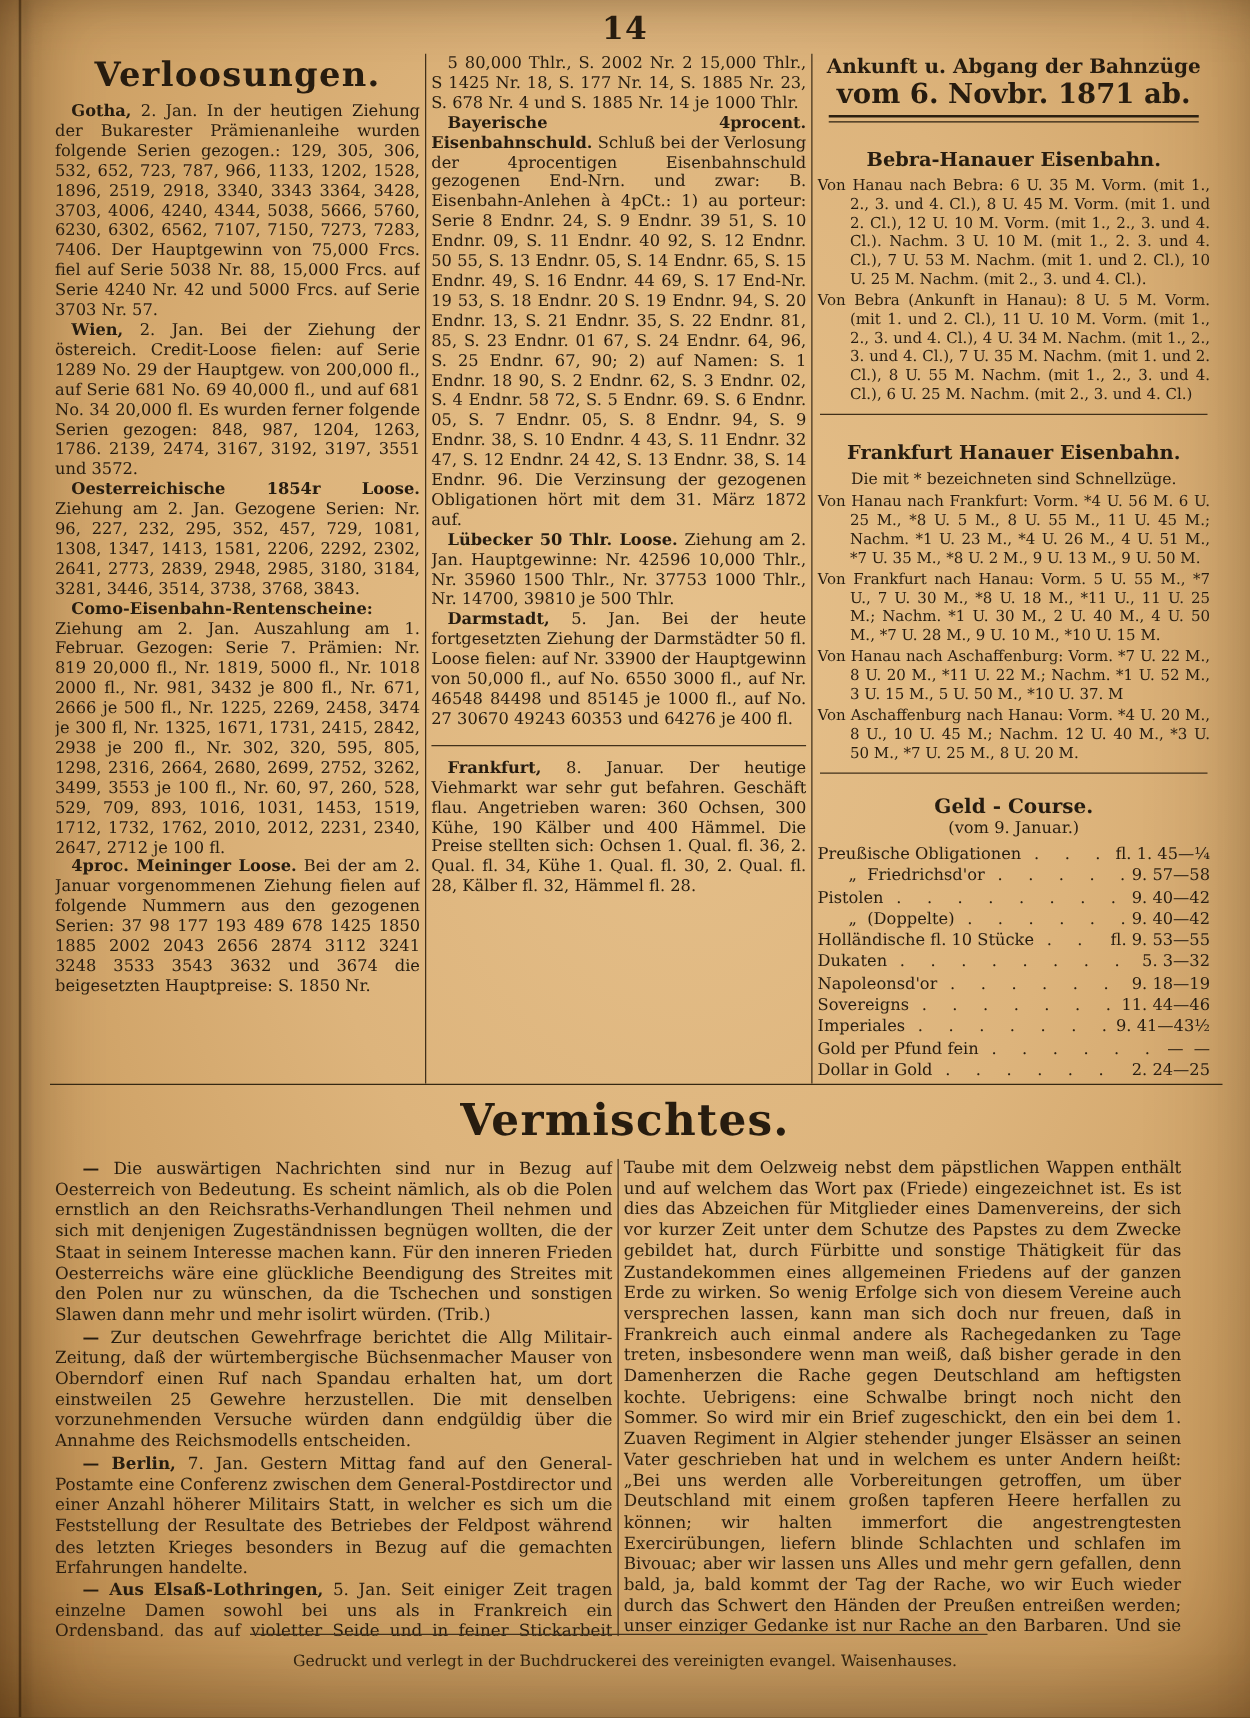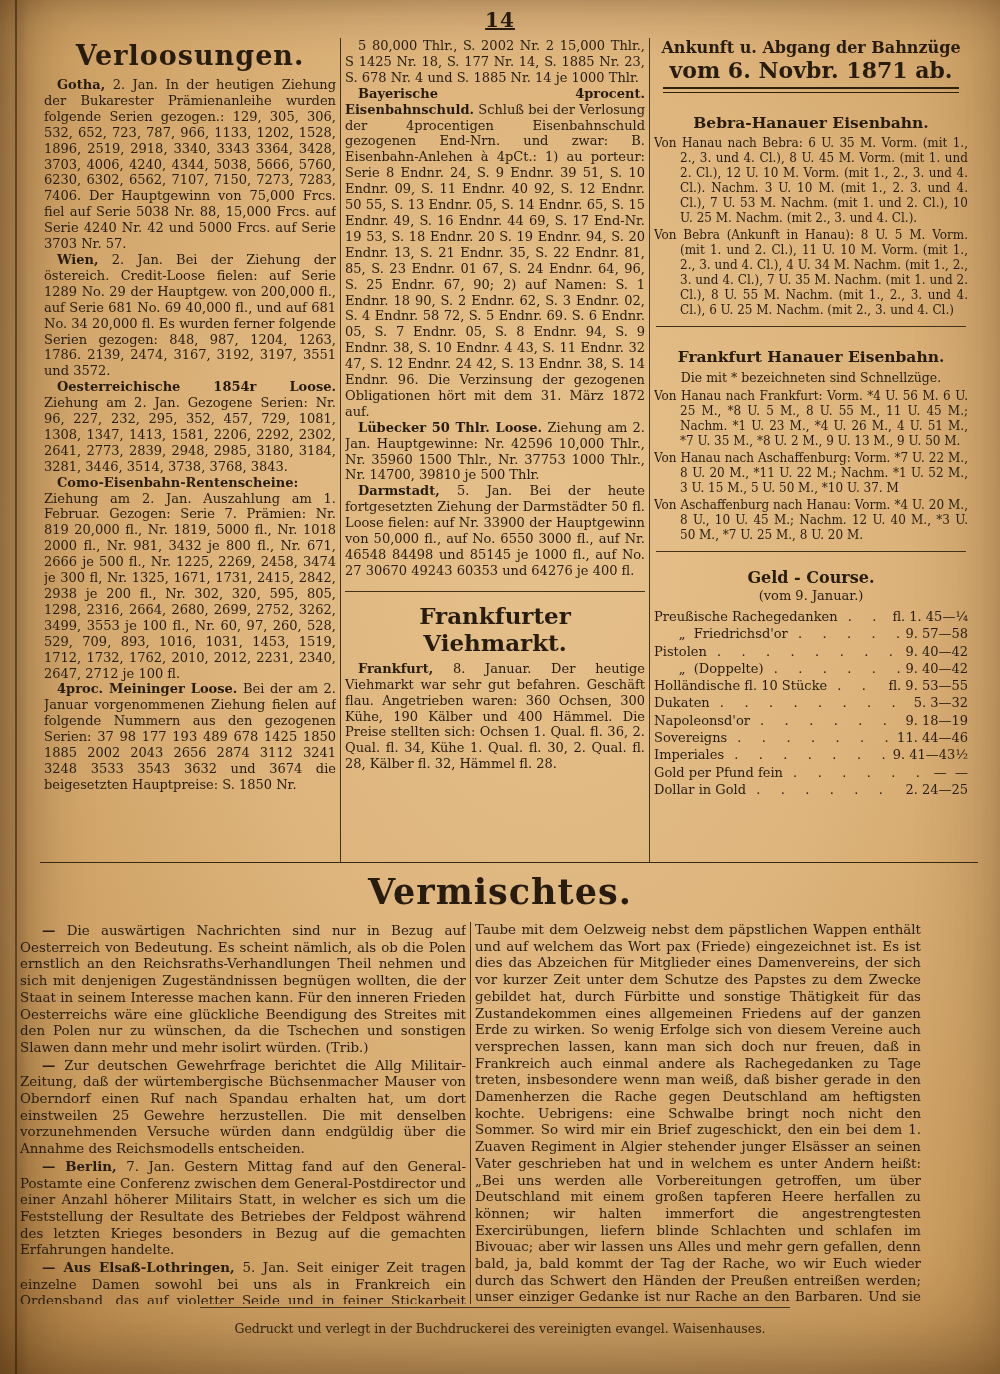--- a/index.html
+++ b/index.html
@@ -9,21 +9,21 @@
     background: radial-gradient(ellipse at 55% 38%, #e6c18c 0%, #ddb47c 42%, #cb9d60 78%, #ad7c41 100%);
     box-shadow: inset 46px 0 70px -34px rgba(55,30,5,.55), inset -26px -50px 90px -40px rgba(55,30,5,.45), inset 0 30px 60px -40px rgba(55,30,5,.4);
     color:#271c0f;
     font-family:"DejaVu Serif", serif;
     overflow:hidden;
   }
   .paper::before { 
     content:""; position:absolute; left:15px; top:0; bottom:0; width:2px;
     background:rgba(40,22,4,.55); box-shadow: 4px 0 6px rgba(40,22,4,.25);
   }
-  .pageno { text-align:center; font-weight:bold; font-size:20px; padding-top:8px; letter-spacing:1px;text-decoration:underline; }
+  .pageno { text-align:center; font-weight:bold; font-size:25px; padding-top:8px; letter-spacing:1px; }
 
   
   .top-section { display:flex; height:824px; overflow:hidden; padding:6px 26px 0 44px; }
   .vrule { width:1px; background:#41301a; margin:0 4px; }
   .col { overflow:hidden; }
   .col1 { width:292px; }
   .col2 { width:300px; }
   .col3 { width:314px; }
 
   .main-head { text-align:center; font-weight:bold; font-size:27px; margin:2px 0 6px; letter-spacing:1px; }
@@ -49,21 +49,21 @@
   .geld-sub { text-align:center; font-size:13px; margin:0 0 5px; }
   .geld-row { display:flex; align-items:baseline; font-size:13px; line-height:17.3px; white-space:pre; }
   .geld-row .glabel { flex:0 1 auto; overflow:hidden; }
   .geld-row .dots { flex:1 1 0; overflow:hidden; margin:0 4px; color:#2c2010; }
   .geld-row .dots::after { content:" .   .   .   .   .   .   .   .   .   .   ."; letter-spacing:2px; }
   .geld-row .gval { flex:0 0 auto; text-align:right; }
 
   
   .section-rule { border-top:1.6px solid #362813; margin:0 22px 0 40px; }
   .verm-head { text-align:center; font-weight:bold; font-size:35px; margin:8px 0 10px; letter-spacing:1px; }
-  .bottom-cols { display:flex; height:382px; overflow:hidden; padding:0 30px 0 20px; }
+  .bottom-cols { display:flex; height:382px; overflow:hidden; padding:0 30px 0 44px; }
   .bcol { width:446px; overflow:hidden; }
   .bpara { margin:0; font-size:13.4px; line-height:16.7px; text-align:justify; text-indent:22px; }
   .bpara.noindent { text-indent:0; }
   .bpara .lead { font-weight:bold; }
 
   .footer-rule { position:absolute; left:200px; right:210px; bottom:66px; border-top:1px solid #41301a; }
   .footer { position:absolute; left:0; right:0; bottom:38px; text-align:center; font-size:12.5px; color:#30220f; }
 </style>
 </head>
 <body>
@@ -88,21 +88,20 @@
     <div class="vrule"></div>
 
     <div class="col col2">
       <div>
           <p class="para"><span class="lead"></span><span>5 80,000 Thlr., S. 2002 Nr. 2 15,000 Thlr., S 1425 Nr. 18, S. 177 Nr. 14, S. 1885 Nr. 23, S. 678 Nr. 4 und S. 1885 Nr. 14 je 1000 Thlr.</span></p>
           <p class="para"><span class="lead">Bayerische 4procent. Eisenbahnschuld.</span><span> Schluß bei der Verlosung der 4procentigen Eisenbahnschuld gezogenen End-Nrn. und zwar: B. Eisenbahn-Anlehen à 4pCt.: 1) au porteur: Serie 8 Endnr. 24, S. 9 Endnr. 39 51, S. 10 Endnr. 09, S. 11 Endnr. 40 92, S. 12 Endnr. 50 55, S. 13 Endnr. 05, S. 14 Endnr. 65, S. 15 Endnr. 49, S. 16 Endnr. 44 69, S. 17 End-Nr. 19 53, S. 18 Endnr. 20 S. 19 Endnr. 94, S. 20 Endnr. 13, S. 21 Endnr. 35, S. 22 Endnr. 81, 85, S. 23 Endnr. 01 67, S. 24 Endnr. 64, 96, S. 25 Endnr. 67, 90; 2) auf Namen: S. 1 Endnr. 18 90, S. 2 Endnr. 62, S. 3 Endnr. 02, S. 4 Endnr. 58 72, S. 5 Endnr. 69. S. 6 Endnr. 05, S. 7 Endnr. 05, S. 8 Endnr. 94, S. 9 Endnr. 38, S. 10 Endnr. 4 43, S. 11 Endnr. 32 47, S. 12 Endnr. 24 42, S. 13 Endnr. 38, S. 14 Endnr. 96. Die Verzinsung der gezogenen Obligationen hört mit dem 31. März 1872 auf.</span></p>
           <p class="para"><span class="lead">Lübecker 50 Thlr. Loose.</span><span> Ziehung am 2. Jan. Hauptgewinne: Nr. 42596 10,000 Thlr., Nr. 35960 1500 Thlr., Nr. 37753 1000 Thlr., Nr. 14700, 39810 je 500 Thlr.</span></p>
           <p class="para"><span class="lead">Darmstadt,</span><span> 5. Jan. Bei der heute fortgesetzten Ziehung der Darmstädter 50 fl. Loose fielen: auf Nr. 33900 der Hauptgewinn von 50,000 fl., auf No. 6550 3000 fl., auf Nr. 46548 84498 und 85145 je 1000 fl., auf No. 27 30670 49243 60353 und 64276 je 400 fl.</span></p>
         </div>
       <div class="viehmarkt">
-        <div class="vieh-head">Frankfurter Viehmarkt.</div>
         <p class="para"><span class="lead">Frankfurt,</span><span> 8. Januar. Der heutige Viehmarkt war sehr gut befahren. Geschäft flau. Angetrieben waren: 360 Ochsen, 300 Kühe, 190 Kälber und 400 Hämmel. Die Preise stellten sich: Ochsen 1. Qual. fl. 36, 2. Qual. fl. 34, Kühe 1. Qual. fl. 30, 2. Qual. fl. 28, Kälber fl. 32, Hämmel fl. 28.</span></p>
       </div>
     </div>
 
     <div class="vrule"></div>
 
     <div class="col col3">
       <div class="bahn-head1">Ankunft u. Abgang der Bahnzüge</div>
       <div class="bahn-head2">vom 6. Novbr. 1871 ab.</div>
       <div class="head-rule"></div>
@@ -112,32 +111,33 @@
           <p class="bahn-para"><span>Von Hanau nach Bebra: 6 U. 35 M. Vorm. (mit 1., 2., 3. und 4. Cl.), 8 U. 45 M. Vorm. (mit 1. und 2. Cl.), 12 U. 10 M. Vorm. (mit 1., 2., 3. und 4. Cl.). Nachm. 3 U. 10 M. (mit 1., 2. 3. und 4. Cl.), 7 U. 53 M. Nachm. (mit 1. und 2. Cl.), 10 U. 25 M. Nachm. (mit 2., 3. und 4. Cl.).</span></p>
           <p class="bahn-para"><span>Von Bebra (Ankunft in Hanau): 8 U. 5 M. Vorm. (mit 1. und 2. Cl.), 11 U. 10 M. Vorm. (mit 1., 2., 3. und 4. Cl.), 4 U. 34 M. Nachm. (mit 1., 2., 3. und 4. Cl.), 7 U. 35 M. Nachm. (mit 1. und 2. Cl.), 8 U. 55 M. Nachm. (mit 1., 2., 3. und 4. Cl.), 6 U. 25 M. Nachm. (mit 2., 3. und 4. Cl.)</span></p>
         </div>
 
       <div class="thin-rule"></div>
 
       <div class="sub-head">Frankfurt Hanauer Eisenbahn.</div>
       <div class="bahn-note">Die mit * bezeichneten sind Schnellzüge.</div>
       <div>
           <p class="bahn-para"><span>Von Hanau nach Frankfurt: Vorm. *4 U. 56 M. 6 U. 25 M., *8 U. 5 M., 8 U. 55 M., 11 U. 45 M.; Nachm. *1 U. 23 M., *4 U. 26 M., 4 U. 51 M., *7 U. 35 M., *8 U. 2 M., 9 U. 13 M., 9 U. 50 M.</span></p>
+          <p class="bahn-para"><span>Von Frankfurt nach Hanau: Vorm. 5 U. 55 M., *7 U., 7 U. 30 M., *8 U. 18 M., *11 U., 11 U. 25 M.; Nachm. *1 U. 30 M., 2 U. 40 M., 4 U. 50 M., *7 U. 28 M., 9 U. 10 M., *10 U. 15 M.</span></p>
           <p class="bahn-para"><span>Von Hanau nach Aschaffenburg: Vorm. *7 U. 22 M., 8 U. 20 M., *11 U. 22 M.; Nachm. *1 U. 52 M., 3 U. 15 M., 5 U. 50 M., *10 U. 37. M</span></p>
           <p class="bahn-para"><span>Von Aschaffenburg nach Hanau: Vorm. *4 U. 20 M., 8 U., 10 U. 45 M.; Nachm. 12 U. 40 M., *3 U. 50 M., *7 U. 25 M., 8 U. 20 M.</span></p>
         </div>
 
       <div class="thin-rule"></div>
 
       <div class="geld">
         <div class="geld-head">Geld - Course.</div>
         <div class="geld-sub">(vom 9. Januar.)</div>
         <div>
             <div class="geld-row">
-            <span class="glabel">Preußische Rachegedanken</span>
+            <span class="glabel">Preußische Obligationen</span>
             <span class="dots"></span>
             <span class="gval">fl. 1. 45—¼</span>
           </div>
             <div class="geld-row">
             <span class="glabel">      „  Friedrichsd'or</span>
             <span class="dots"></span>
             <span class="gval">9. 57—58</span>
           </div>
             <div class="geld-row">
             <span class="glabel">Pistolen</span>

